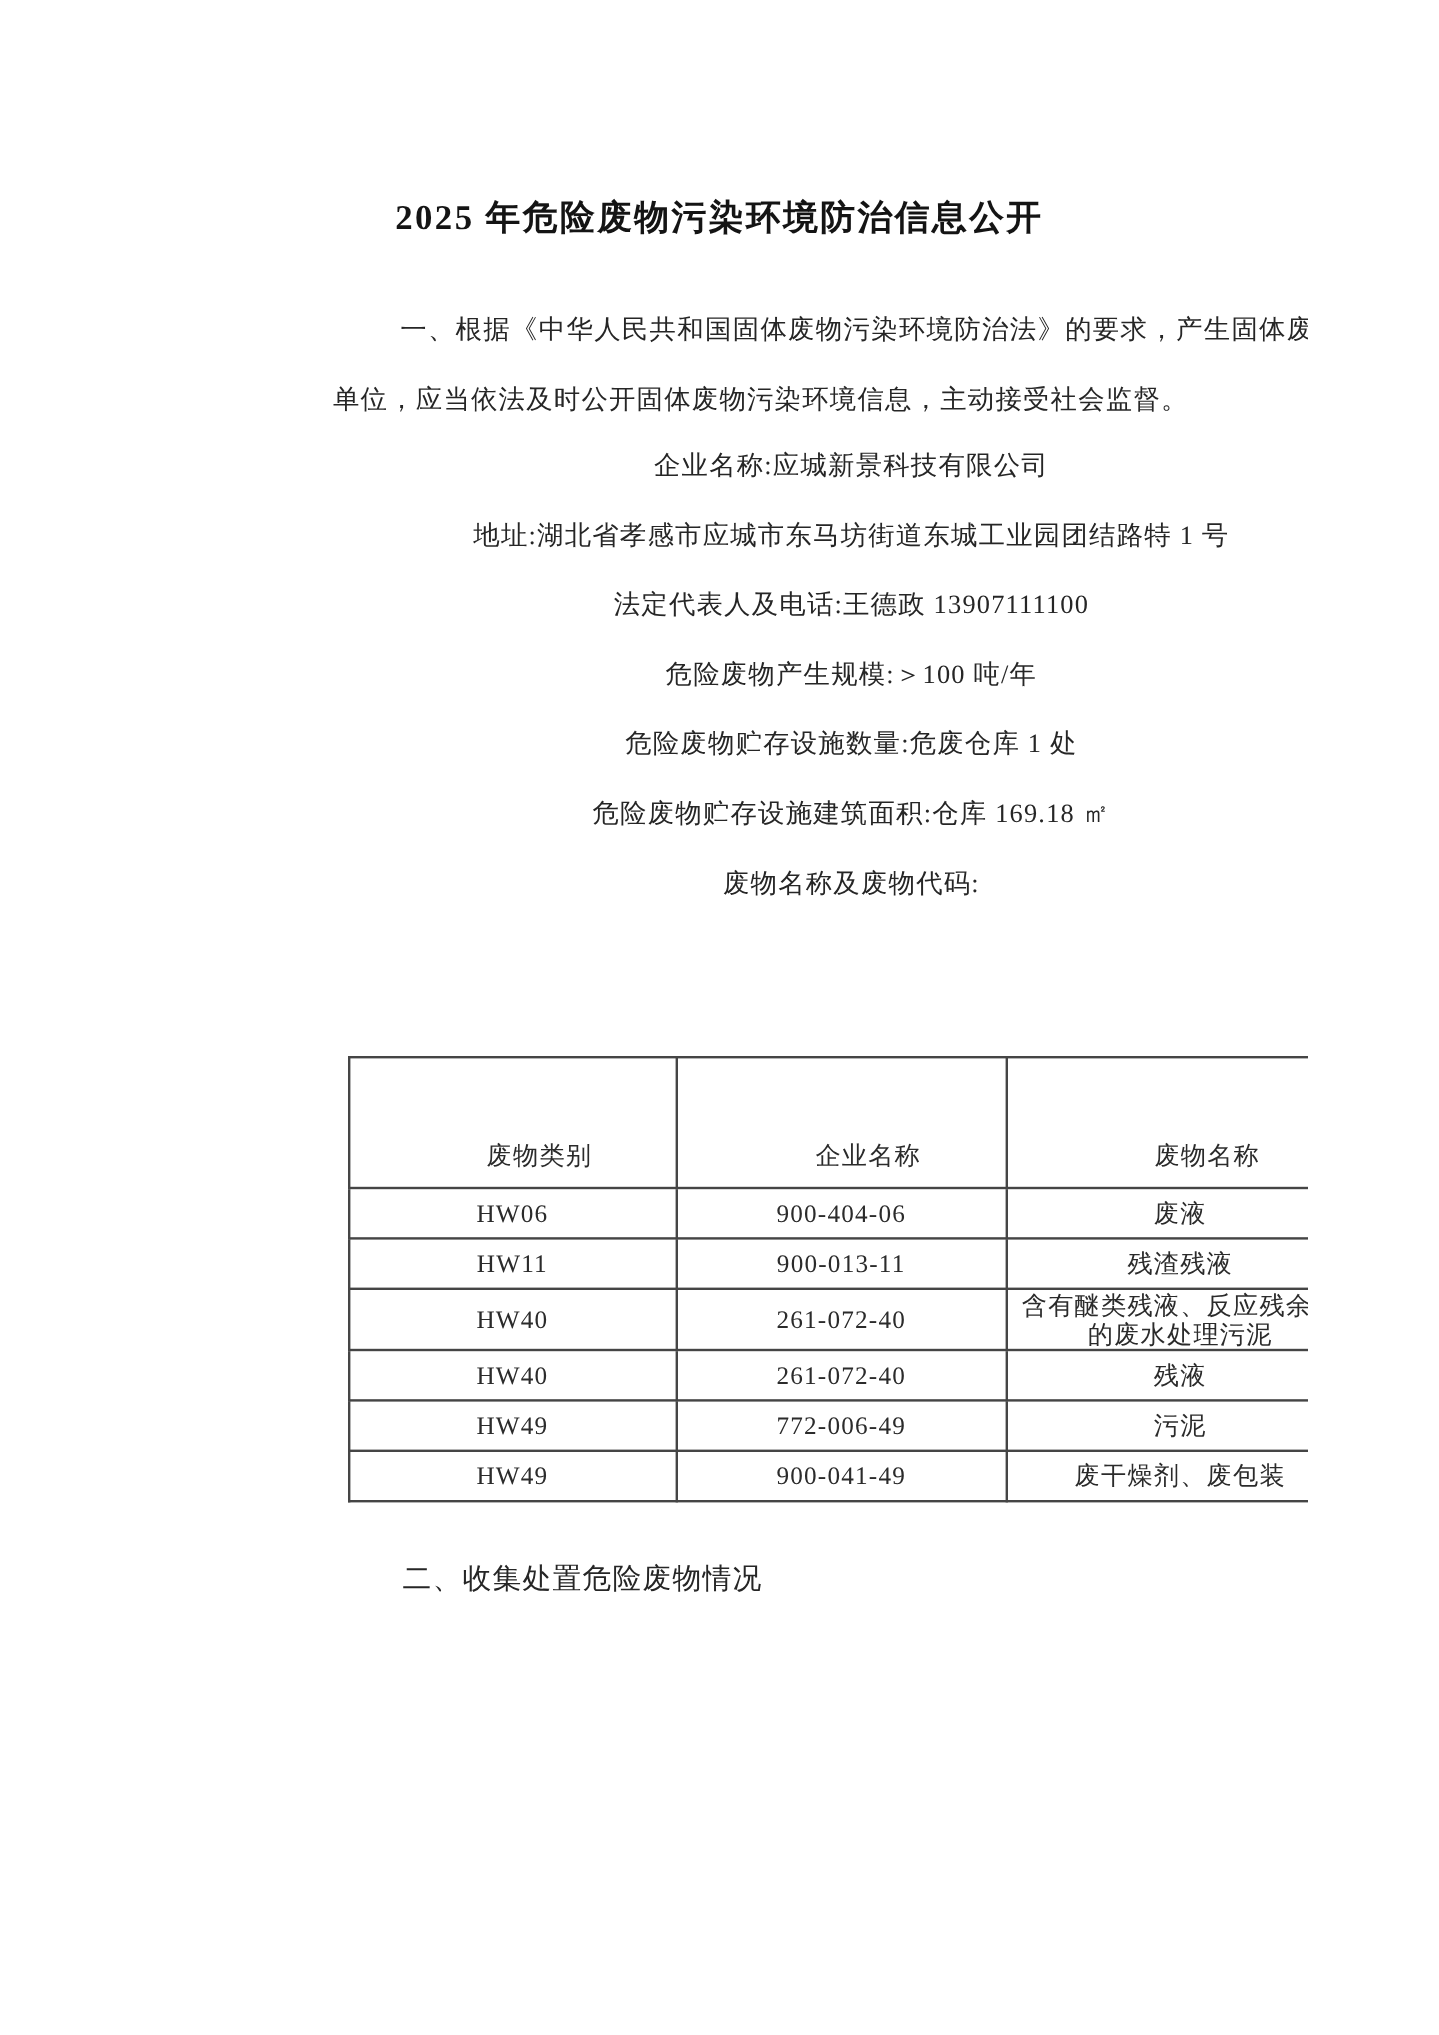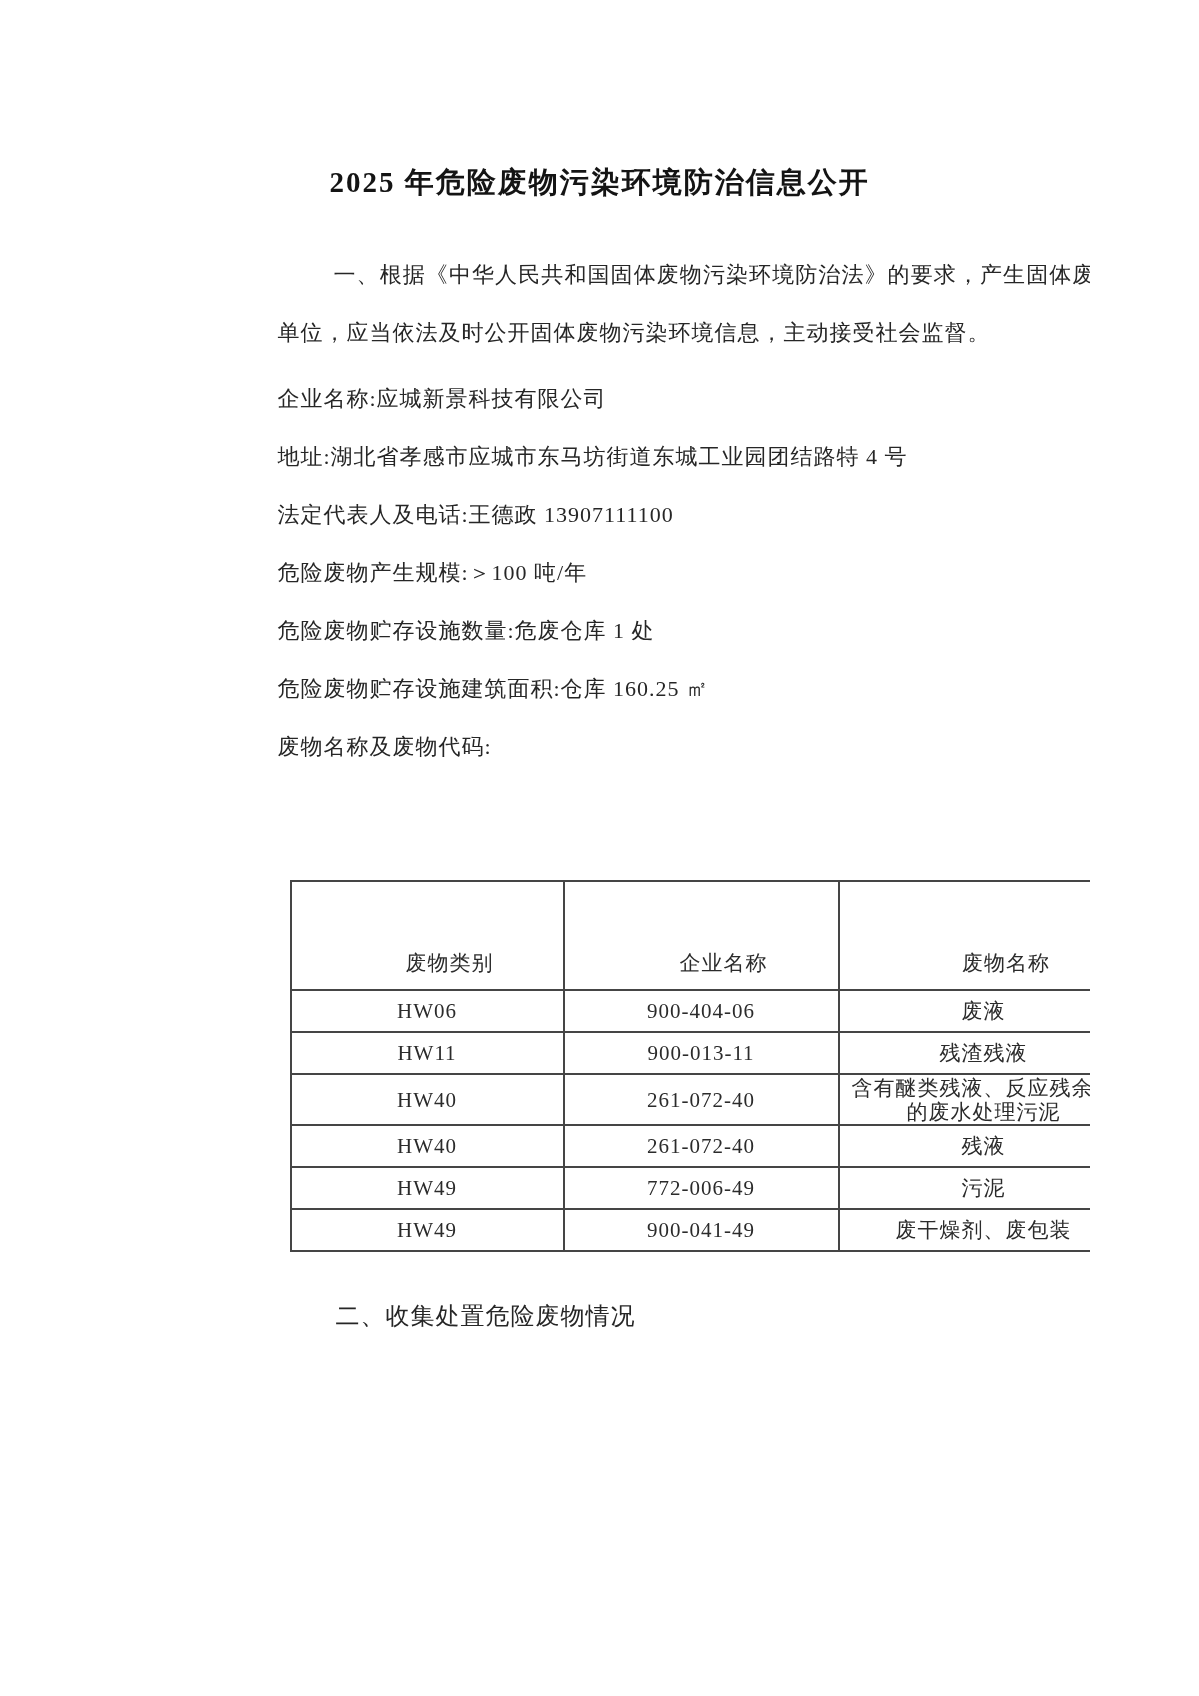--- a/index.html
+++ b/index.html
@@ -31,21 +31,21 @@
     left: 168px;
     width: 864px;
     font-size: 22px;
     letter-spacing: 1px;
     text-align: justify;
     text-justify: inter-ideograph;
     margin: 0;
     color: #262626;
   }
   .intro-para { top: 234px; line-height: 58px; text-indent: 56px; }
-  .info-lines { position: absolute; top: 358px; left: 168px; width: 864px; }
+  .info-lines { position: absolute; top: 347px; left: 168px; width: 864px; text-align: center; }
   .info-line {
     line-height: 58px;
     font-size: 22px;
     letter-spacing: 1px;
     white-space: nowrap;
     color: #262626;
   }
   .waste-table {
     position: absolute;
     top: 868px;
@@ -90,25 +90,25 @@
 <body>
 
 <div class="page">
 
   <h1 class="doc-title">2025 年危险废物污染环境防治信息公开</h1>
 
   <p class="para intro-para">一、根据《中华人民共和国固体废物污染环境防治法》的要求，产生固体废物的单位，应当依法及时公开固体废物污染环境信息，主动接受社会监督。</p>
 
   <div class="info-lines">
       <div class="info-line">企业名称:应城新景科技有限公司</div>
-      <div class="info-line">地址:湖北省孝感市应城市东马坊街道东城工业园团结路特 4 号</div>
+      <div class="info-line">地址:湖北省孝感市应城市东马坊街道东城工业园团结路特 1 号</div>
       <div class="info-line">法定代表人及电话:王德政 13907111100</div>
       <div class="info-line">危险废物产生规模:＞100 吨/年</div>
       <div class="info-line">危险废物贮存设施数量:危废仓库 1 处</div>
-      <div class="info-line">危险废物贮存设施建筑面积:仓库 160.25 ㎡</div>
+      <div class="info-line">危险废物贮存设施建筑面积:仓库 169.18 ㎡</div>
       <div class="info-line">废物名称及废物代码:</div>
     </div>
 
   <table class="waste-table">
     <colgroup>
       <col style="width:273px">
       <col style="width:275px">
       <col style="width:290px">
     </colgroup>
     <thead>

